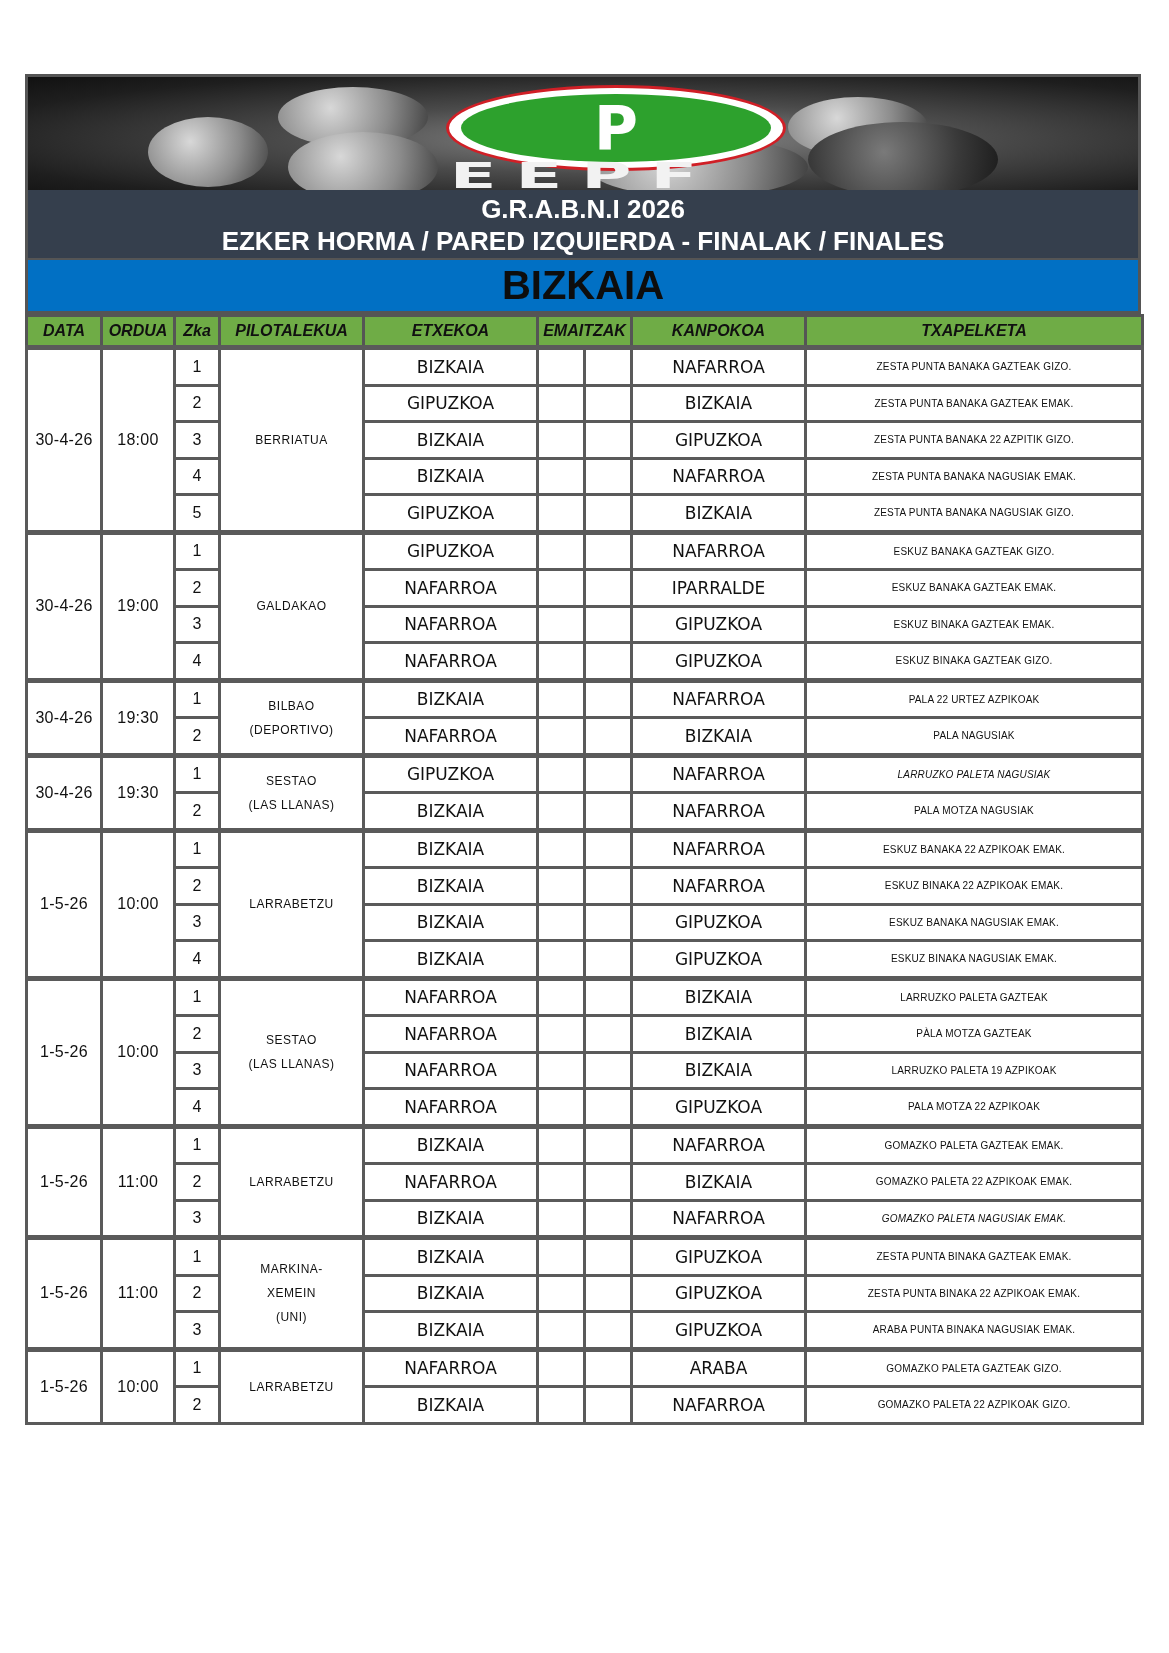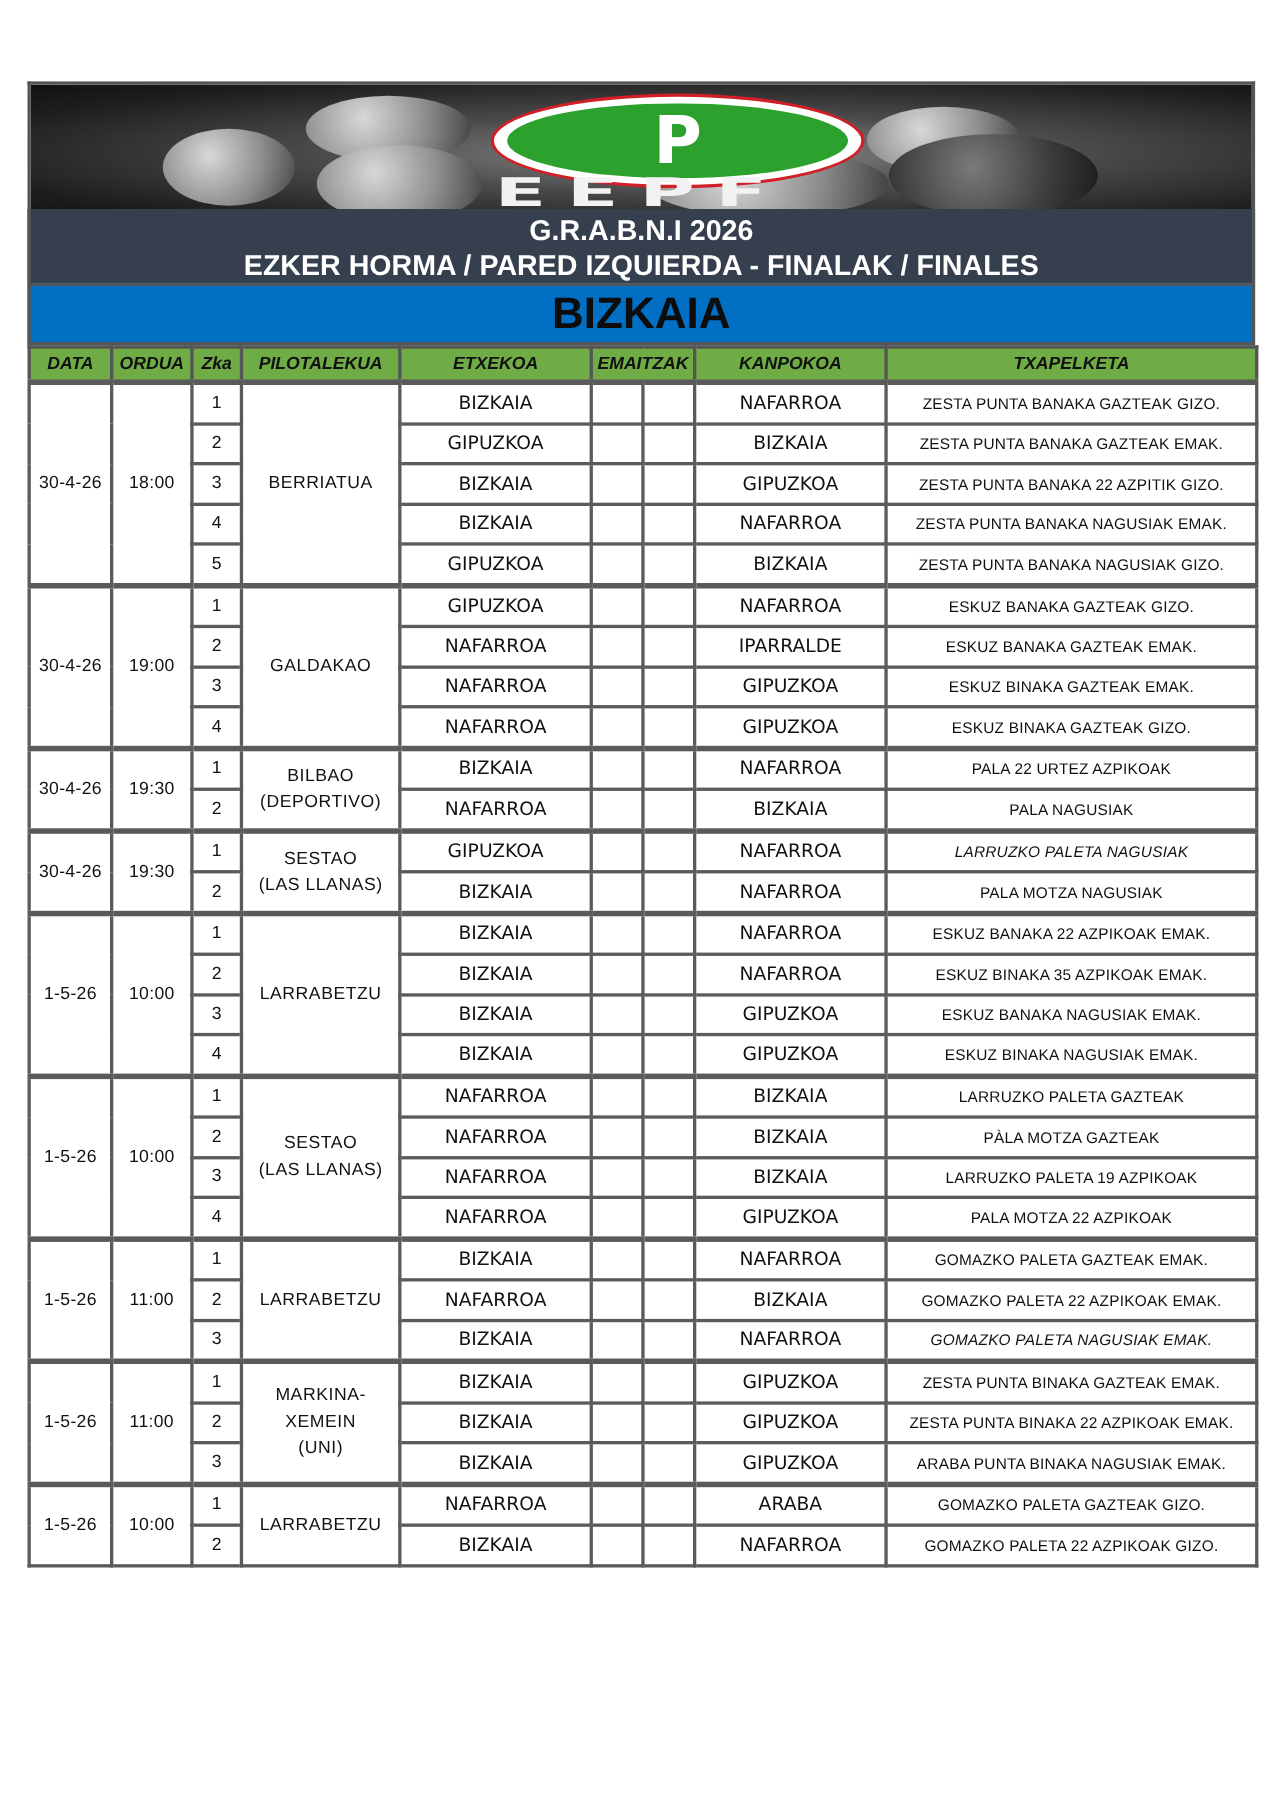--- a/index.html
+++ b/index.html
@@ -26,22 +26,22 @@
   .region-band { background: #0170c4; height: 56px; border: 3px solid #555; border-top: 2px solid #555;
                  box-sizing: border-box; text-align: center; font-weight: bold; font-size: 40px; line-height: 50px; color: #0d0d0d; }
   table { border-collapse: collapse; width: 1116px; table-layout: fixed; }
   th { background: #6fac46; font-style: italic; font-weight: bold; font-size: 16px; color: #111;
        height: 28px; border: 3px solid #555; padding: 0; }
   td { border: 3px solid #5a5a5a; text-align: center; padding: 0; height: 36px; font-size: 17px; }
   td.grp { border-top-width: 5px; }
   td.plain { font-family: "DejaVu Sans", sans-serif; font-size: 17px; }
   td.cal { font-family: "Liberation Sans", sans-serif; font-size: 16px; letter-spacing: 0.3px; }
   td.zka { font-size: 16px; }
-  td.venue { font-size: 16px; line-height: 24px; letter-spacing: 0.5px; }
-  td.comp { font-size: 14px; letter-spacing: 0.2px; white-space: nowrap; text-align: center; }
+  td.venue { font-size: 12px; line-height: 24px; letter-spacing: 0.5px; }
+  td.comp { font-size: 10px; letter-spacing: 0.2px; white-space: nowrap; text-align: center; }
 </style>
 </head>
 <body>
 
 <div class="sheet">
   <div class="banner">
     <div class="ball" style="left:120px;top:40px;width:120px;height:70px;"></div>
     <div class="ball" style="left:250px;top:10px;width:150px;height:60px;"></div>
     <div class="ball" style="left:260px;top:55px;width:150px;height:70px;"></div>
     <div class="ball" style="left:760px;top:20px;width:140px;height:60px;"></div>
@@ -215,21 +215,21 @@
           <td class=" grp" style="height: 33.5px;"></td>
           <td class="plain grp" style="height: 33.5px;">NAFARROA</td>
           <td class="cal comp grp" style="height: 33.5px;">ESKUZ BANAKA 22 AZPIKOAK EMAK.</td>
         </tr>
         <tr>
           <td class="cal zka" style="height: 33.5px;">2</td>
           <td class="plain" style="height: 33.5px;">BIZKAIA</td>
           <td class="" style="height: 33.5px;"></td>
           <td class="" style="height: 33.5px;"></td>
           <td class="plain" style="height: 33.5px;">NAFARROA</td>
-          <td class="cal comp" style="height: 33.5px;">ESKUZ BINAKA 35 AZPIKOAK EMAK.</td>
+          <td class="cal comp" style="height: 33.5px;">ESKUZ BINAKA 22 AZPIKOAK EMAK.</td>
         </tr>
         <tr>
           <td class="cal zka" style="height: 33.5px;">3</td>
           <td class="plain" style="height: 33.5px;">BIZKAIA</td>
           <td class="" style="height: 33.5px;"></td>
           <td class="" style="height: 33.5px;"></td>
           <td class="plain" style="height: 33.5px;">GIPUZKOA</td>
           <td class="cal comp" style="height: 33.5px;">ESKUZ BANAKA NAGUSIAK EMAK.</td>
         </tr>
         <tr>

